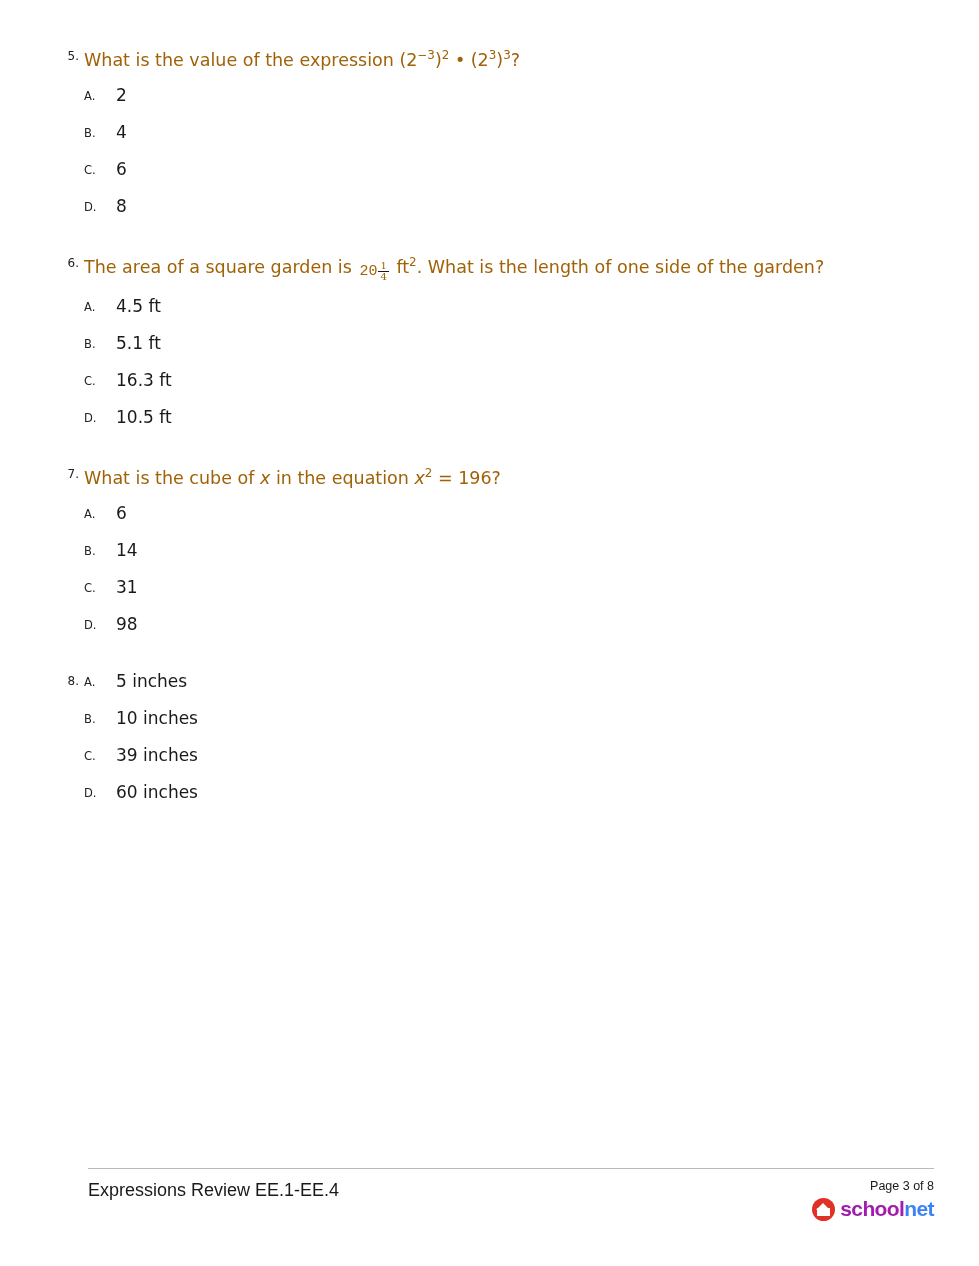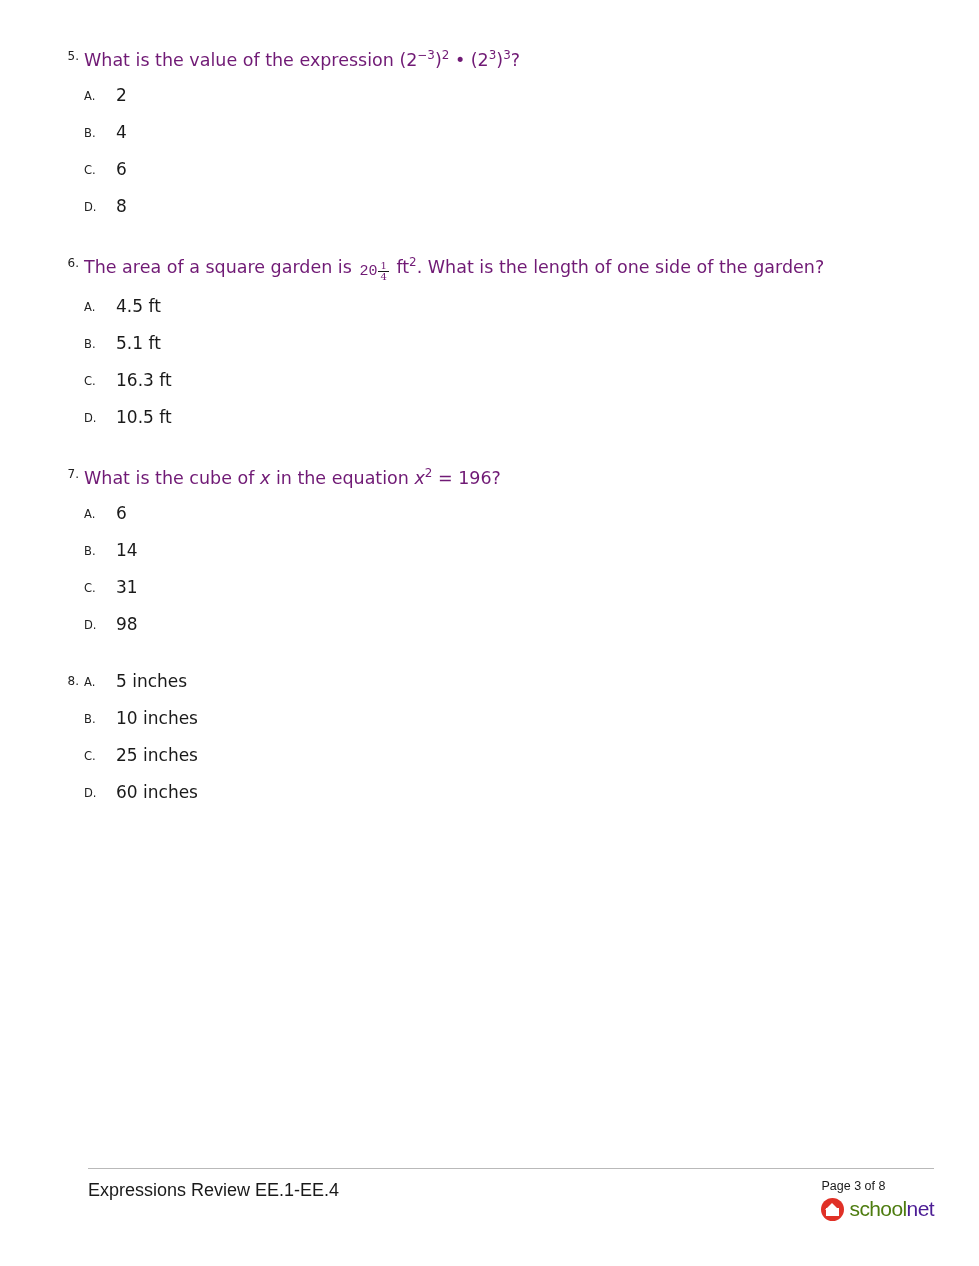--- a/index.html
+++ b/index.html
@@ -35,21 +35,21 @@
     top: 4px;
     width: 22px;
     text-align: right;
     font-size: 12px;
     color: #222;
   }
   .q-text {
     margin-left: 27px;
     font-size: 17.5px;
     line-height: 31px;
-    color: #701a75;
+    color: #a16207;
     font-weight: 400;
   }
   .choices {
     margin-top: 8px;
     margin-left: 27px;
   }
   .choice {
     position: relative;
     min-height: 27px;
     margin-bottom: 10px;
@@ -133,20 +133,21 @@
     justify-content: space-between;
     align-items: flex-start;
   }
   .footer-left {
     font-family: "Liberation Sans", sans-serif;
     font-size: 18px;
     color: #1a1a1a;
     padding-top: 1px;
   }
   .footer-right {
+    text-align: right;
   }
   .page-num {
     font-family: "Liberation Sans", sans-serif;
     font-size: 12.5px;
     color: #1a1a1a;
     display: block;
     margin-bottom: 4px;
   }
   .brand {
     display: flex;
@@ -180,22 +181,22 @@
     height: 0;
     border-left: 7.5px solid transparent;
     border-right: 7.5px solid transparent;
     border-bottom: 7px solid #ffffff;
   }
   .brand-text {
     font-family: "Liberation Sans", sans-serif;
     font-size: 21px;
     letter-spacing: -0.6px;
   }
-  .brand-text .school { color: #4d7c0f; font-weight: normal; }
-  .brand-text .net { color: #4c1d95; font-weight: normal; }
+  .brand-text .school { color: #a21caf; font-weight: bold; }
+  .brand-text .net { color: #3b82f6; font-weight: bold; }
 </style>
 </head>
 <body>
 
 <div class="page">
   <div class="content">
 
     <div class="question" id="q5">
       <div class="q-num">5.</div>
       <div class="q-text"><span>What is the value of the expression (2</span><sup>−3</sup><span>)</span><sup>2</sup><span> • (2</span><sup>3</sup><span>)</span><sup>3</sup><span>?</span></div>
@@ -271,21 +272,21 @@
         <div class="choice">
           <span class="c-let">A.</span>
           <span class="c-text">5 inches</span>
         </div>
         <div class="choice">
           <span class="c-let">B.</span>
           <span class="c-text">10 inches</span>
         </div>
         <div class="choice">
           <span class="c-let">C.</span>
-          <span class="c-text">25 inches</span>
+          <span class="c-text">39 inches</span>
         </div>
         <div class="choice">
           <span class="c-let">D.</span>
           <span class="c-text">60 inches</span>
         </div>
       </div>
     </div>
 
   </div>
 

